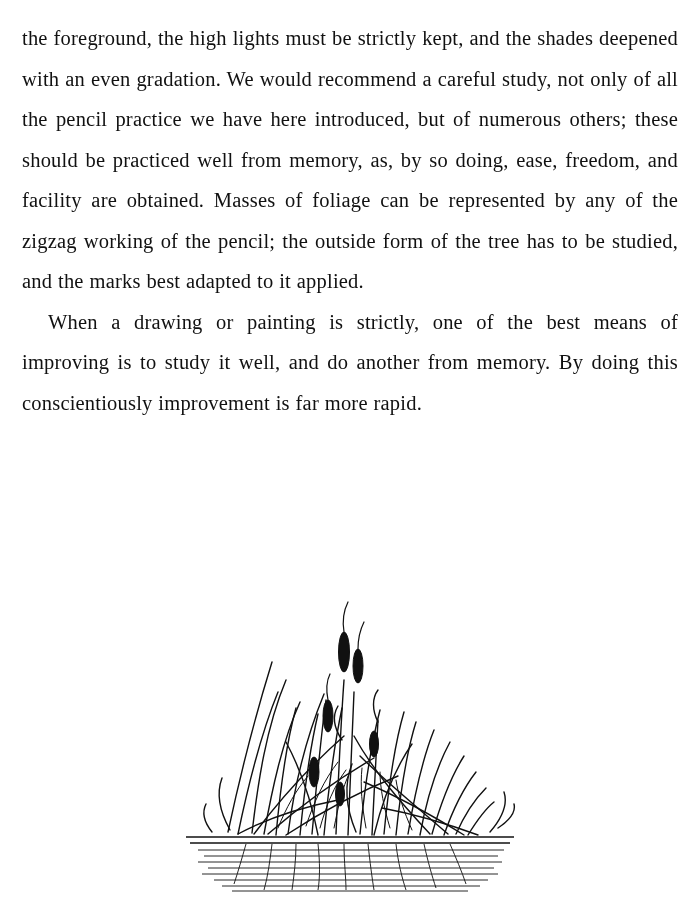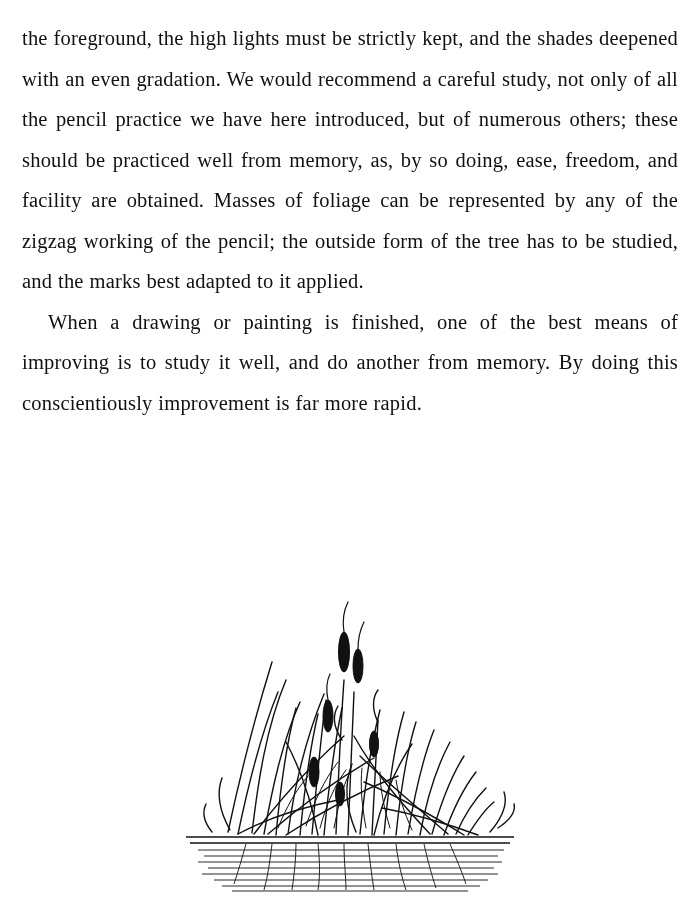--- a/index.html
+++ b/index.html
@@ -58,21 +58,21 @@
     height: 300px;
   }
 </style>
 </head>
 <body>
 
 <div class="page">
 
   <div class="text-block">
     <p class="para">the foreground, the high lights must be strictly kept, and the shades deepened with an even gradation.  We would recommend a careful study, not only of all the pencil practice we have here introduced, but of numerous others; these should be practiced well from memory, as, by so doing, ease, freedom, and facility are obtained.  Masses of foliage can be represented by any of the zigzag working of the pencil; the outside form of the tree has to be studied, and the marks best adapted to it applied.</p>
-    <p class="para indent">When a drawing or painting is finished, one of the best means of improving is to study it well, and do another from memory.  By doing this conscientiously improvement is far more rapid.</p>
+    <p class="para indent">When a drawing or painting is strictly, one of the best means of improving is to study it well, and do another from memory.  By doing this conscientiously improvement is far more rapid.</p>
   </div>
 
   <div class="illustration">
     <svg viewBox="0 0 364 300" xmlns="http://www.w3.org/2000/svg" aria-hidden="true">
       <g stroke="#111111" fill="none" stroke-width="1.4" stroke-linecap="round">
 
         <path d="M60 236 C 72 180, 86 124, 104 66"></path>
         <path d="M70 238 C 80 190, 92 140, 110 96"></path>
         <path d="M84 237 C 90 186, 98 132, 118 84"></path>
         <path d="M96 238 C 104 194, 114 146, 132 106"></path>

